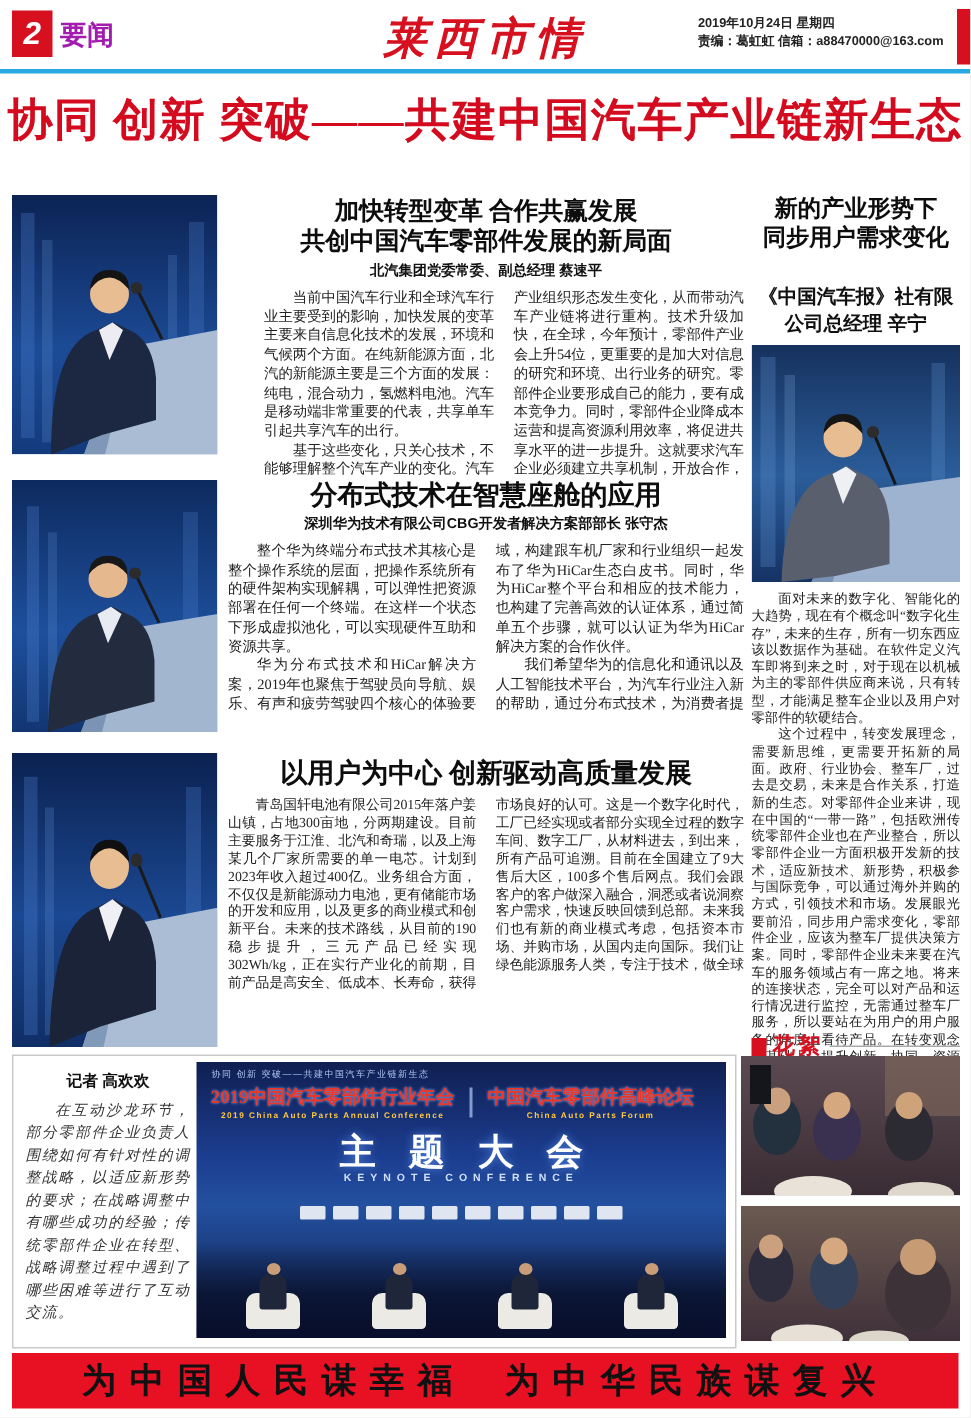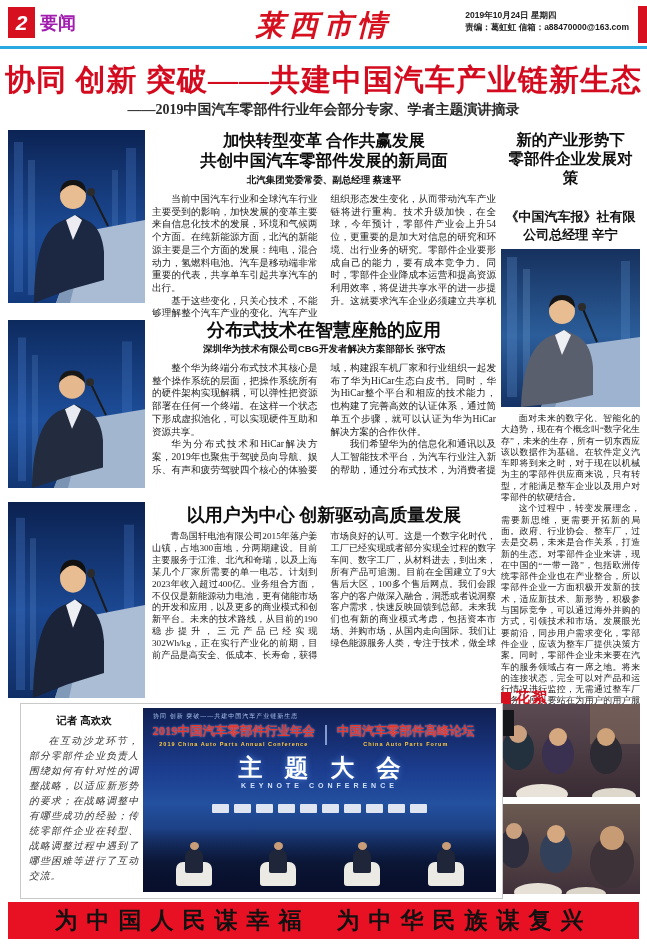--- a/index.html
+++ b/index.html
@@ -37,21 +37,21 @@
   .right-body{margin-top:6px;text-align:justify;font-size:8.9px;line-height:11.3px;color:#222;
               height:344px;overflow:hidden;}
   .right-body p{margin:0;text-indent:2em;}
   .sidelights{position:absolute;left:501px;top:688px;width:139px;display:flex;align-items:center;gap:4px;}
   .sidelights-marker{width:10px;height:12px;background:#d6101f;}
   .sidelights-label{font:900 15px "Liberation Serif",serif;color:#d6101f;letter-spacing:2px;}
   .sidelights-rule{flex:1;height:1px;background:#aaa;}
   .audience-photo{position:absolute;left:494px;width:146px;overflow:hidden;}
   .audience-photo svg{display:block;width:100%;height:100%;}
   
-  .bottom-box{position:absolute;left:8px;top:703px;width:481px;height:194px;border:1px solid #c9c9c9;background:#fff;margin-left:12px;}
+  .bottom-box{position:absolute;left:8px;top:703px;width:481px;height:194px;border:1px solid #c9c9c9;background:#fff;}
   .reporter-col{position:absolute;left:8px;top:10px;width:110px;}
   .reporter-label{text-align:center;font:700 10.5px "Liberation Sans",sans-serif;color:#111;margin-bottom:5px;}
   .reporter-text{font:italic 400 9.8px "Liberation Serif",serif;color:#333;line-height:15px;
                  text-align:justify;text-indent:2em;letter-spacing:1px;}
   
   .conf-photo{position:absolute;left:122px;top:4px;width:353px;height:184px;overflow:hidden;
               background:linear-gradient(180deg,#101f52 0%,#1c3d8f 34%,#23509f 52%,#0d1c46 100%);}
   .conf-tagline{position:absolute;left:10px;top:4px;font:400 6px "Liberation Sans",sans-serif;
                 color:#bcd6ff;letter-spacing:1px;opacity:.9;}
   .conf-banner{position:absolute;left:0;right:12px;top:15px;display:flex;justify-content:center;
@@ -88,21 +88,20 @@
   <div class="section-label">要闻</div>
   <div class="masthead">莱西市情</div>
   <div class="header-right">
     <div>2019年10月24日 星期四</div>
     <div>责编：葛虹虹 信箱：a88470000@163.com</div>
   </div>
   <div class="header-redbar"></div>
   <div class="cyan-line"></div>
 
   <div class="headline">协同 创新 突破——共建中国汽车产业链新生态</div>
-  <div class="subheadline">——2019中国汽车零部件行业年会部分专家、学者主题演讲摘录</div>
 
   <div class="speaker-photo" style="top:130px;height:173px;">
     <svg viewBox="0 0 137 173" preserveAspectRatio="none">
       <defs>
           <linearGradient id="g1" x1="0" y1="0" x2="0" y2="1">
         <stop offset="0" stop-color="#0c2354"></stop>
             <stop offset="0.6" stop-color="#1c4b96"></stop>
             <stop offset="1" stop-color="#133a7c"></stop>
       </linearGradient>
         </defs>
@@ -165,21 +164,21 @@
       <polygon points="58,91 67,86 74,91 65,111" fill="#eef0f4"></polygon>
       <circle cx="65" cy="67" r="13" fill="#e9bd92"></circle>
       <path d="M52,64 Q53,51 65,51 Q78,51 78,64 Q71,56 65,56 Q58,56 52,64" fill="#101010"></path>
     </svg>
   </div>
 
   <div class="article" style="top:131px;">
     <div class="art-title">加快转型变革 合作共赢发展</div>
     <div class="art-title">共创中国汽车零部件发展的新局面</div>
     <div class="art-byline">北汽集团党委常委、副总经理 蔡速平</div>
-    <div class="art-body" style="height:130px;">
+    <div class="art-body" style="height:130px;margin-left:24px;">
       <p>当前中国汽车行业和全球汽车行业主要受到的影响，加快发展的变革主要来自信息化技术的发展，环境和气候两个方面。在纯新能源方面，北汽的新能源主要是三个方面的发展：纯电，混合动力，氢燃料电池。汽车是移动端非常重要的代表，共享单车引起共享汽车的出行。</p>
       <p>基于这些变化，只关心技术，不能够理解整个汽车产业的变化。汽车产业组织形态发生变化，从而带动汽车产业链将进行重构。技术升级加快，在全球，今年预计，零部件产业会上升54位，更重要的是加大对信息的研究和环境、出行业务的研究。零部件企业要形成自己的能力，要有成本竞争力。同时，零部件企业降成本运营和提高资源利用效率，将促进共享水平的进一步提升。这就要求汽车企业必须建立共享机制，开放合作，相互借力，以适应快速发展的汽车整车企业和零部件产业。</p>
     </div>
   </div>
 
   <div class="article" style="top:320px;">
     <div class="art-title" style="font-size:18px;">分布式技术在智慧座舱的应用</div>
     <div class="art-byline">深圳华为技术有限公司CBG开发者解决方案部部长 张守杰</div>
     <div class="art-body" style="height:126px;">
       <p>整个华为终端分布式技术其核心是整个操作系统的层面，把操作系统所有的硬件架构实现解耦，可以弹性把资源部署在任何一个终端。在这样一个状态下形成虚拟池化，可以实现硬件互助和资源共享。</p>
@@ -190,21 +189,21 @@
 
   <div class="article" style="top:505px;">
     <div class="art-title" style="font-size:18px;">以用户为中心 创新驱动高质量发展</div>
     <div class="art-body" style="height:132px;font-size:9.2px;line-height:11.9px;">
       <p>青岛国轩电池有限公司2015年落户姜山镇，占地300亩地，分两期建设。目前主要服务于江淮、北汽和奇瑞，以及上海某几个厂家所需要的单一电芯。计划到2023年收入超过400亿。业务组合方面，不仅仅是新能源动力电池，更有储能市场的开发和应用，以及更多的商业模式和创新平台。未来的技术路线，从目前的190稳步提升，三元产品已经实现302Wh/kg，正在实行产业化的前期，目前产品是高安全、低成本、长寿命，获得市场良好的认可。这是一个数字化时代，工厂已经实现或者部分实现全过程的数字车间、数字工厂，从材料进去，到出来，所有产品可追溯。目前在全国建立了9大售后大区，100多个售后网点。我们会跟客户的客户做深入融合，洞悉或者说洞察客户需求，快速反映回馈到总部。未来我们也有新的商业模式考虑，包括资本市场、并购市场，从国内走向国际。我们让绿色能源服务人类，专注于技术，做全球能源存储产业的领导者，珍惜、务实、创新，成就别人才能成就自己。</p>
     </div>
   </div>
 
   <div class="right-col" style="top:130px;">
     <div class="art-title" style="font-size:15.5px;line-height:19px;">新的产业形势下</div>
-    <div class="art-title" style="font-size:15.5px;line-height:19px;">零部件企业发展对策</div>
+    <div class="art-title" style="font-size:15.5px;line-height:19px;">同步用户需求变化</div>
     <div class="art-byline" style="font-size:13px;margin-top:21px;">《中国汽车报》社有限公司总经理 辛宁</div>
     <div class="right-photo">
       <svg viewBox="0 0 139 158" preserveAspectRatio="none">
         <defs>
             <linearGradient id="g4" x1="0" y1="0" x2="0" y2="1">
           <stop offset="0" stop-color="#16315e"></stop>
               <stop offset="0.55" stop-color="#2b5d9a"></stop>
               <stop offset="1" stop-color="#153264"></stop>
         </linearGradient>
           </defs>

